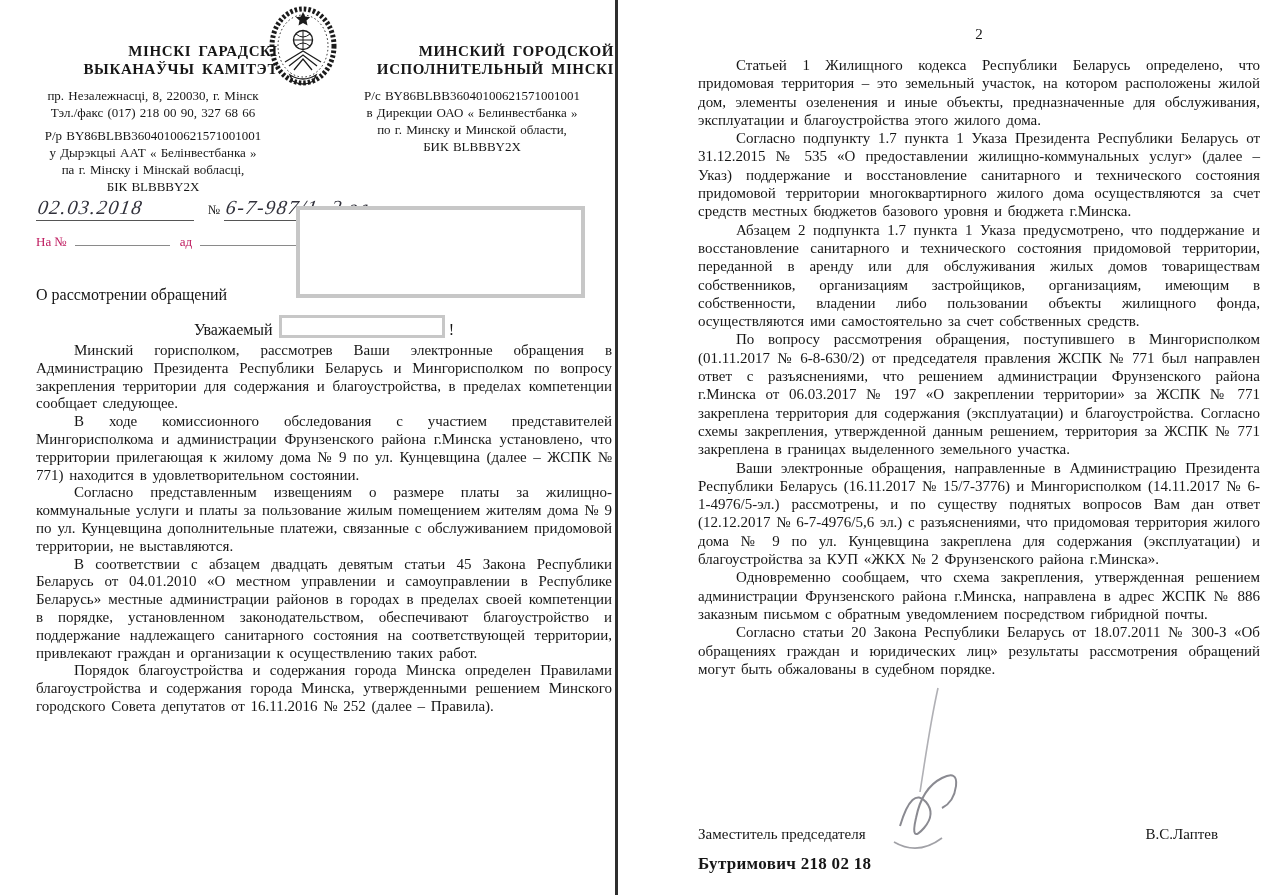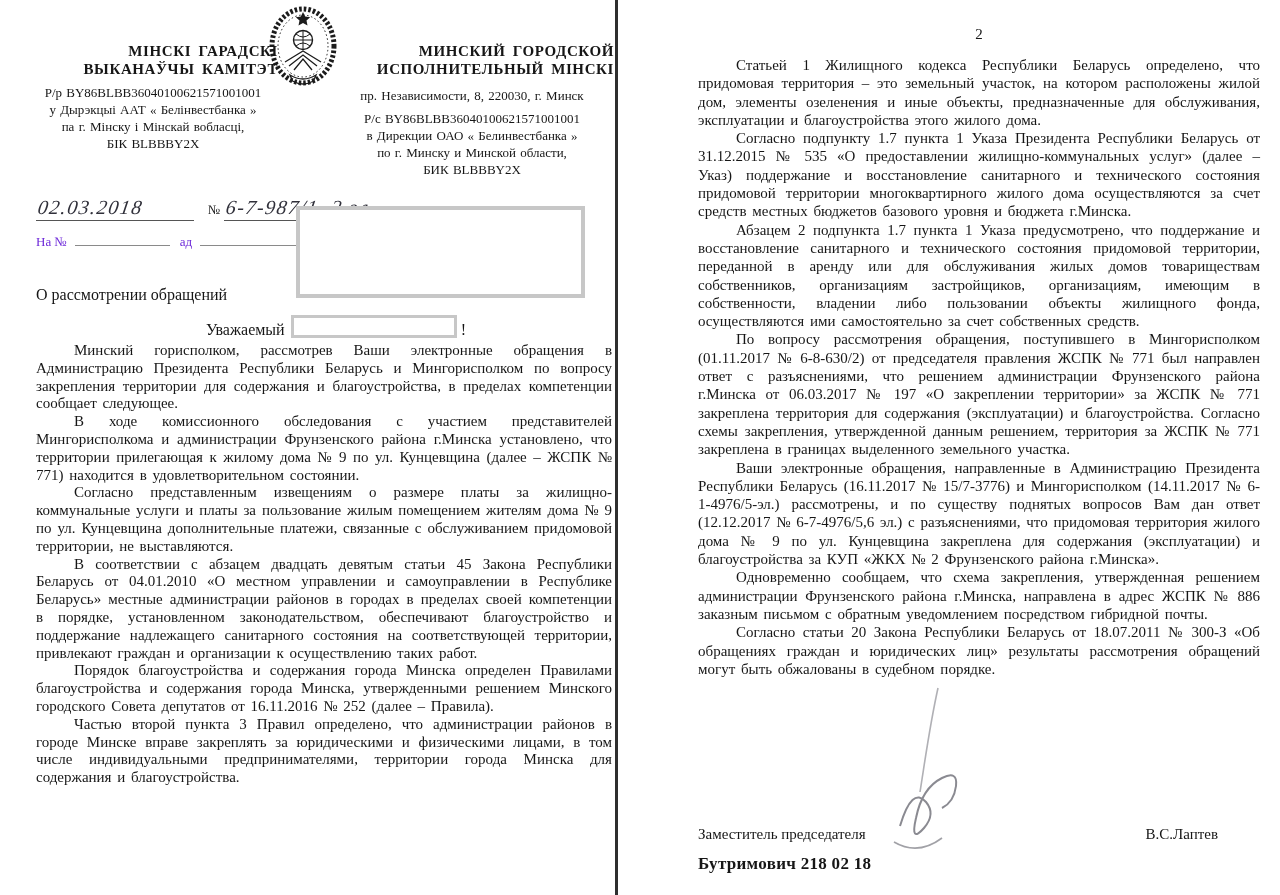--- a/index.html
+++ b/index.html
@@ -19,32 +19,32 @@
   .hdr .addr{margin-top:9px;font-size:13px;line-height:17px;word-spacing:1px;}
   .hdr .bank{margin-top:6px;font-size:13px;line-height:17px;word-spacing:1px;}
 
   
   .ref-row{position:absolute;left:36px;top:196px;white-space:nowrap;}
   .u{display:inline-block;border-bottom:1.5px solid #555;padding:0 6px 1px 2px;}
   .u-date{width:150px;}
   .u-num{width:238px;}
   .hand{display:inline-block;font-style:italic;transform:skewX(-9deg);font-size:20px;letter-spacing:1.5px;color:#30303a;}
   .num-lbl{font-size:13px;padding:0 4px 0 14px;color:#222;}
-  .na-row{position:absolute;left:36px;top:233px;font-size:13px;color:#6d28d9;white-space:nowrap;}
+  .na-row{position:absolute;left:36px;top:233px;font-size:13px;color:#be185d;white-space:nowrap;}
   .blank{display:inline-block;border-bottom:1.2px solid #8a8a8a;height:12px;vertical-align:baseline;}
   .b1{width:95px;margin:0 10px 0 8px;}
   .b2{width:135px;margin-left:8px;}
 
   
   .redact{background:#fff;border:4px solid #c7c7c7;}
   .redact-addr{position:absolute;left:296px;top:206px;width:281px;height:84px;}
   .redact-name{display:inline-block;width:160px;height:17px;border-width:3px;vertical-align:-3px;margin:0 4px 0 6px;}
 
   .subject{position:absolute;left:36px;top:286px;font-size:16px;}
-  .salutation{position:absolute;left:48px;top:315px;width:576px;text-align:center;font-size:16px;}
+  .salutation{position:absolute;left:36px;top:315px;width:576px;text-align:center;font-size:16px;}
 
   
   .body{position:absolute;text-align:justify;font-size:15px;word-spacing:2px;}
   .body p{margin:0;text-indent:38px;}
   .body-1{left:36px;top:342px;width:576px;line-height:17.8px;}
   .body-2{left:80px;top:56px;width:562px;line-height:18.3px;}
 
   .page-num{position:absolute;left:80px;top:26px;width:562px;text-align:center;font-size:15px;}
   .sign-row{position:absolute;left:80px;top:826px;width:520px;display:flex;justify-content:space-between;font-size:15px;}
   .exec-note{position:absolute;left:80px;top:854px;font-size:17px;font-weight:600;letter-spacing:.3px;}
@@ -65,35 +65,38 @@
       <path d="M24.5 36 h19 M34 26.5 v19 M27 30 q7 6 14 0 M27 42 q7 -6 14 0" fill="none" stroke="#1c1c1c" stroke-width="1"></path>
       <path d="M16 58 L34 47 L52 58 M20 62 L34 51 L48 62 M25 66 L34 55 L43 66" fill="none" stroke="#1c1c1c" stroke-width="1.3"></path>
       <path d="M21 71 q13 8 26 0 l-2.5 6 q-10.5 6 -21 0 z" fill="none" stroke="#1c1c1c" stroke-width="1.3"></path>
     </svg>
 
     <div class="hdr hdr-l">
       <div class="title">
         <div>МІНСКІ ГАРАДСКІ</div>
         <div>ВЫКАНАЎЧЫ КАМІТЭТ</div>
       </div>
+      <div class="addr">
+        <div>пр. Незалежнасці, 8, 220030, г. Мінск</div>
+        <div>Тэл./факс (017) 218 00 90, 327 68 66</div>
+      </div>
       <div class="bank">
         <div>Р/р BY86BLBB36040100621571001001</div>
         <div>у Дырэкцыі ААТ « Белінвестбанка »</div>
         <div>па г. Мінску і Мінскай вобласці,</div>
         <div>БІК BLBBBY2X</div>
       </div>
     </div>
 
     <div class="hdr hdr-r">
       <div class="title">
         <div>МИНСКИЙ ГОРОДСКОЙ</div>
         <div>ИСПОЛНИТЕЛЬНЫЙ МІНСКІ</div>
       </div>
       <div class="addr">
-        <div>пр. Независимости, 8, 220030, г. Минск</div>
       </div>
       <div class="bank">
         <div>Р/с BY86BLBB36040100621571001001</div>
         <div>в Дирекции ОАО « Белинвестбанка »</div>
         <div>по г. Минску и Минской области,</div>
         <div>БИК BLBBBY2X</div>
       </div>
     </div>
 
     <div class="ref-row">
@@ -111,21 +114,20 @@
     <div class="salutation">
       <span>Уважаемый</span><span class="redact redact-name"></span><span>!</span>
     </div>
 
     <div class="body body-1">
       <p>Минский горисполком, рассмотрев Ваши электронные обращения в Администрацию Президента Республики Беларусь и Мингорисполком по вопросу закрепления территории для содержания и благоустройства, в пределах компетенции сообщает следующее.</p>
       <p>В ходе комиссионного обследования с участием представителей Мингорисполкома и администрации Фрунзенского района г.Минска установлено, что территории прилегающая к жилому дома № 9 по ул. Кунцевщина (далее – ЖСПК № 771) находится в удовлетворительном состоянии.</p>
       <p>Согласно представленным извещениям о размере платы за жилищно-коммунальные услуги и платы за пользование жилым помещением жителям дома № 9 по ул. Кунцевщина дополнительные платежи, связанные с обслуживанием придомовой территории, не выставляются.</p>
       <p>В соответствии с абзацем двадцать девятым статьи 45 Закона Республики Беларусь от 04.01.2010 «О местном управлении и самоуправлении в Республике Беларусь» местные администрации районов в городах в пределах своей компетенции в порядке, установленном законодательством, обеспечивают благоустройство и поддержание надлежащего санитарного состояния на соответствующей территории, привлекают граждан и организации к осуществлению таких работ.</p>
       <p>Порядок благоустройства и содержания города Минска определен Правилами благоустройства и содержания города Минска, утвержденными решением Минского городского Совета депутатов от 16.11.2016 № 252 (далее – Правила).</p>
-      <p>Частью второй пункта 3 Правил определено, что администрации районов в городе Минске вправе закреплять за юридическими и физическими лицами, в том числе индивидуальными предпринимателями, территории города Минска для содержания и благоустройства.</p>
     </div>
   </div>
 
   <div class="divider"></div>
 
   <div class="page page-right">
 
     <div class="page-num">2</div>
 
     <div class="body body-2">

